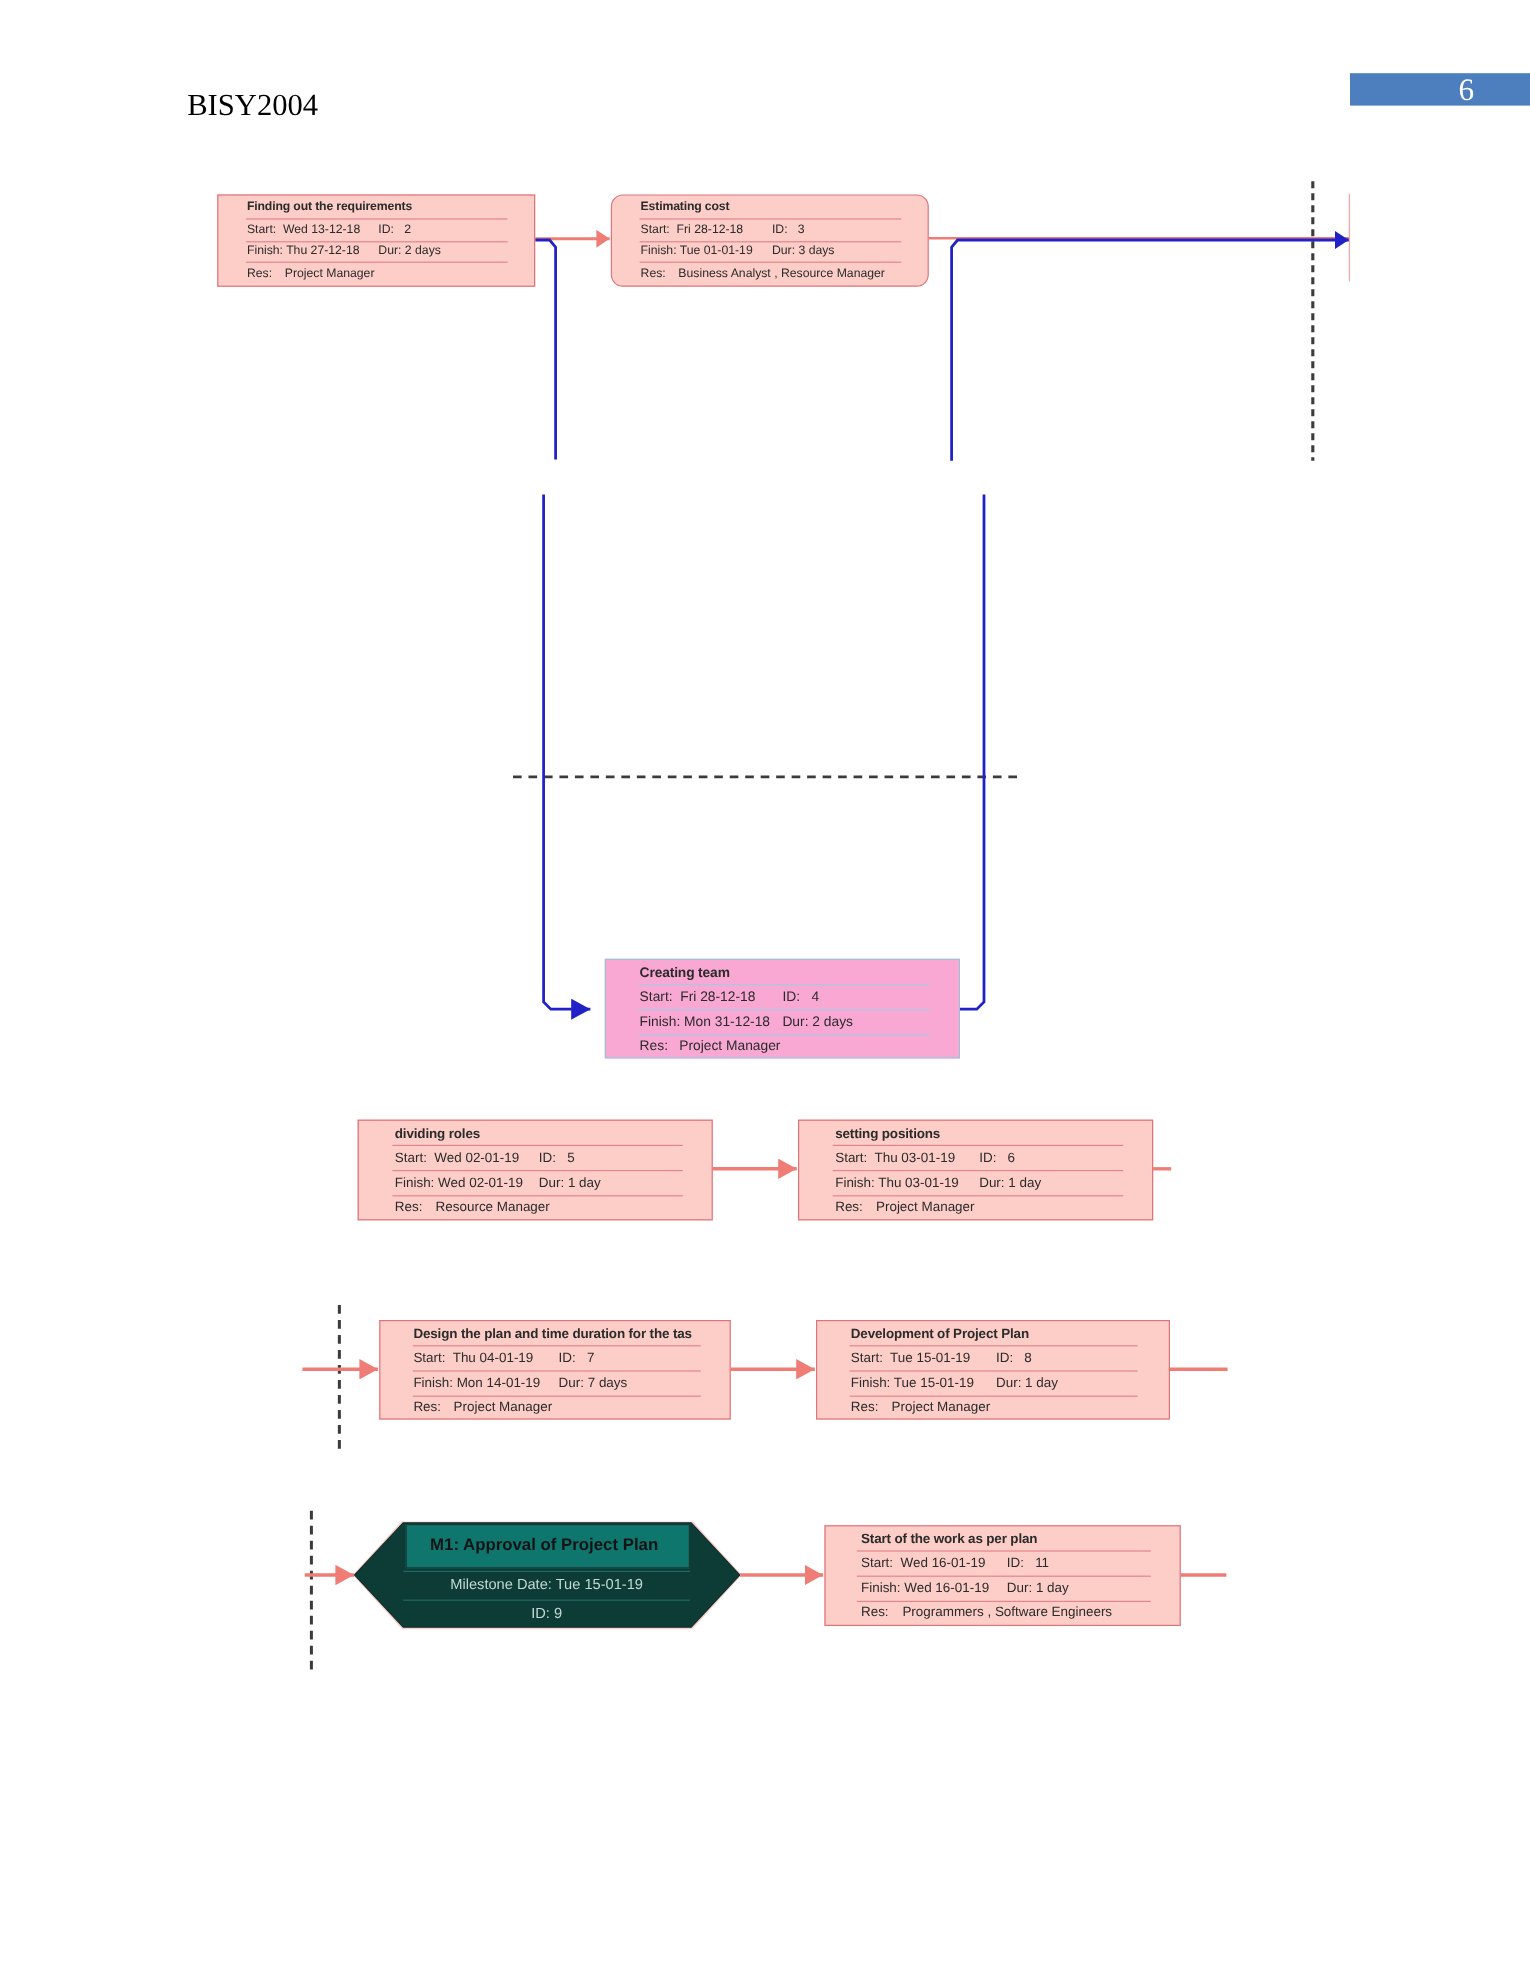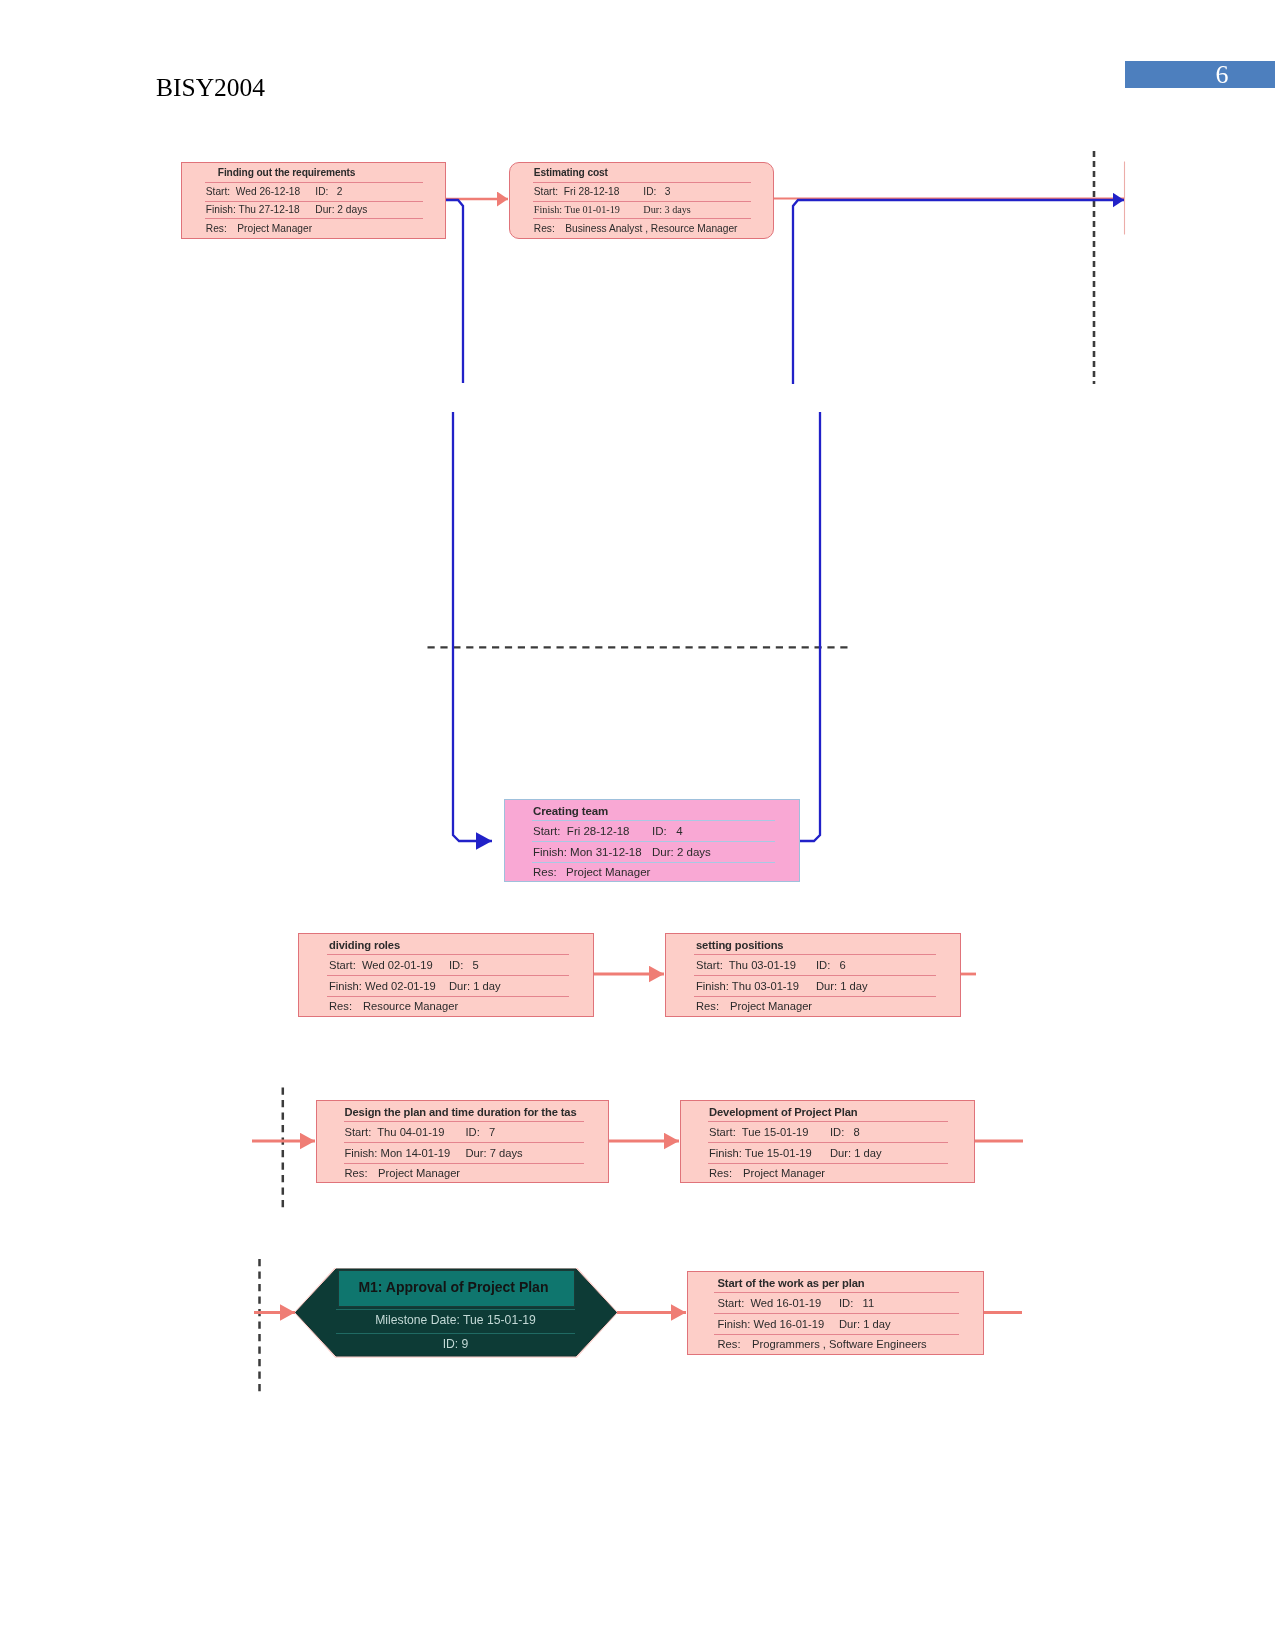--- a/index.html
+++ b/index.html
@@ -95,32 +95,32 @@
       <path d="M616,1312.5 L686,1312.5" stroke="#ef7d75" stroke-width="2.8" fill="none" marker-end="url(#ah-salmon)"></path>
       <path d="M984,1312.5 L1022,1312.5" stroke="#ef7d75" stroke-width="2.8" fill="none"></path>
     </g>
   </svg>
 
   <div id="nodes">
       <div class="task task-crit" style="left: 181px; top: 162px; width: 265px; height: 77px; font-size: 10.2px;">
         <div class="sep" style="left:23px;top:18.7px;width:218px;"></div>
         <div class="sep" style="left:23px;top:37.5px;width:218px;"></div>
         <div class="sep" style="left:23px;top:54.8px;width:218px;"></div>
-        <div class="trow" style="left:23.8px;top:2.5px;margin-left:12px;"><span class="tname">Finding out the requirements</span></div>
-        <div class="trow" style="left:23.8px;top:21.5px;"><span>Start:  Wed 26-12-18</span><span class="col2" style="left:109.5px;">ID:   2</span></div>
+        <div class="trow" style="left:23.8px;top:2.5px;"><span class="tname">Finding out the requirements</span></div>
+        <div class="trow" style="left:23.8px;top:21.5px;"><span>Start:  Wed 13-12-18</span><span class="col2" style="left:109.5px;">ID:   2</span></div>
         <div class="trow" style="left:23.8px;top:40px;"><span>Finish: Thu 27-12-18</span><span class="col2" style="left:109.5px;">Dur: 2 days</span></div>
         <div class="trow" style="left:23.8px;top:58.5px;"><span>Res:</span><span class="col2" style="left:31.5px;">Project Manager</span></div>
       </div>
       <div class="task task-crit" style="left: 509px; top: 162px; width: 265px; height: 77px; font-size: 10.2px; border-radius: 10px;">
         <div class="sep" style="left:23px;top:18.7px;width:218px;"></div>
         <div class="sep" style="left:23px;top:37.5px;width:218px;"></div>
         <div class="sep" style="left:23px;top:54.8px;width:218px;"></div>
         <div class="trow" style="left:23.8px;top:2.5px;"><span class="tname">Estimating cost</span></div>
         <div class="trow" style="left:23.8px;top:21.5px;"><span>Start:  Fri 28-12-18</span><span class="col2" style="left:109.5px;">ID:   3</span></div>
-        <div class="trow" style="left:23.8px;top:40px;font-family:Liberation Serif, serif;"><span>Finish: Tue 01-01-19</span><span class="col2" style="left:109.5px;">Dur: 3 days</span></div>
+        <div class="trow" style="left:23.8px;top:40px;"><span>Finish: Tue 01-01-19</span><span class="col2" style="left:109.5px;">Dur: 3 days</span></div>
         <div class="trow" style="left:23.8px;top:58.5px;"><span>Res:</span><span class="col2" style="left:31.5px;">Business Analyst , Resource Manager</span></div>
       </div>
       <div class="task task-norm" style="left: 504px; top: 799px; width: 296px; height: 83px; font-size: 11.5px;">
         <div class="sep" style="left:27px;top:20px;width:243px;"></div>
         <div class="sep" style="left:27px;top:41.2px;width:243px;"></div>
         <div class="sep" style="left:27px;top:61.8px;width:243px;"></div>
         <div class="trow" style="left:28px;top:3.5px;"><span class="tname">Creating team</span></div>
         <div class="trow" style="left:28px;top:24px;"><span>Start:  Fri 28-12-18</span><span class="col2" style="left:119px;">ID:   4</span></div>
         <div class="trow" style="left:28px;top:44.5px;"><span>Finish: Mon 31-12-18</span><span class="col2" style="left:119px;">Dur: 2 days</span></div>
         <div class="trow" style="left:28px;top:65px;"><span>Res:</span><span class="col2" style="left:33px;">Project Manager</span></div>

